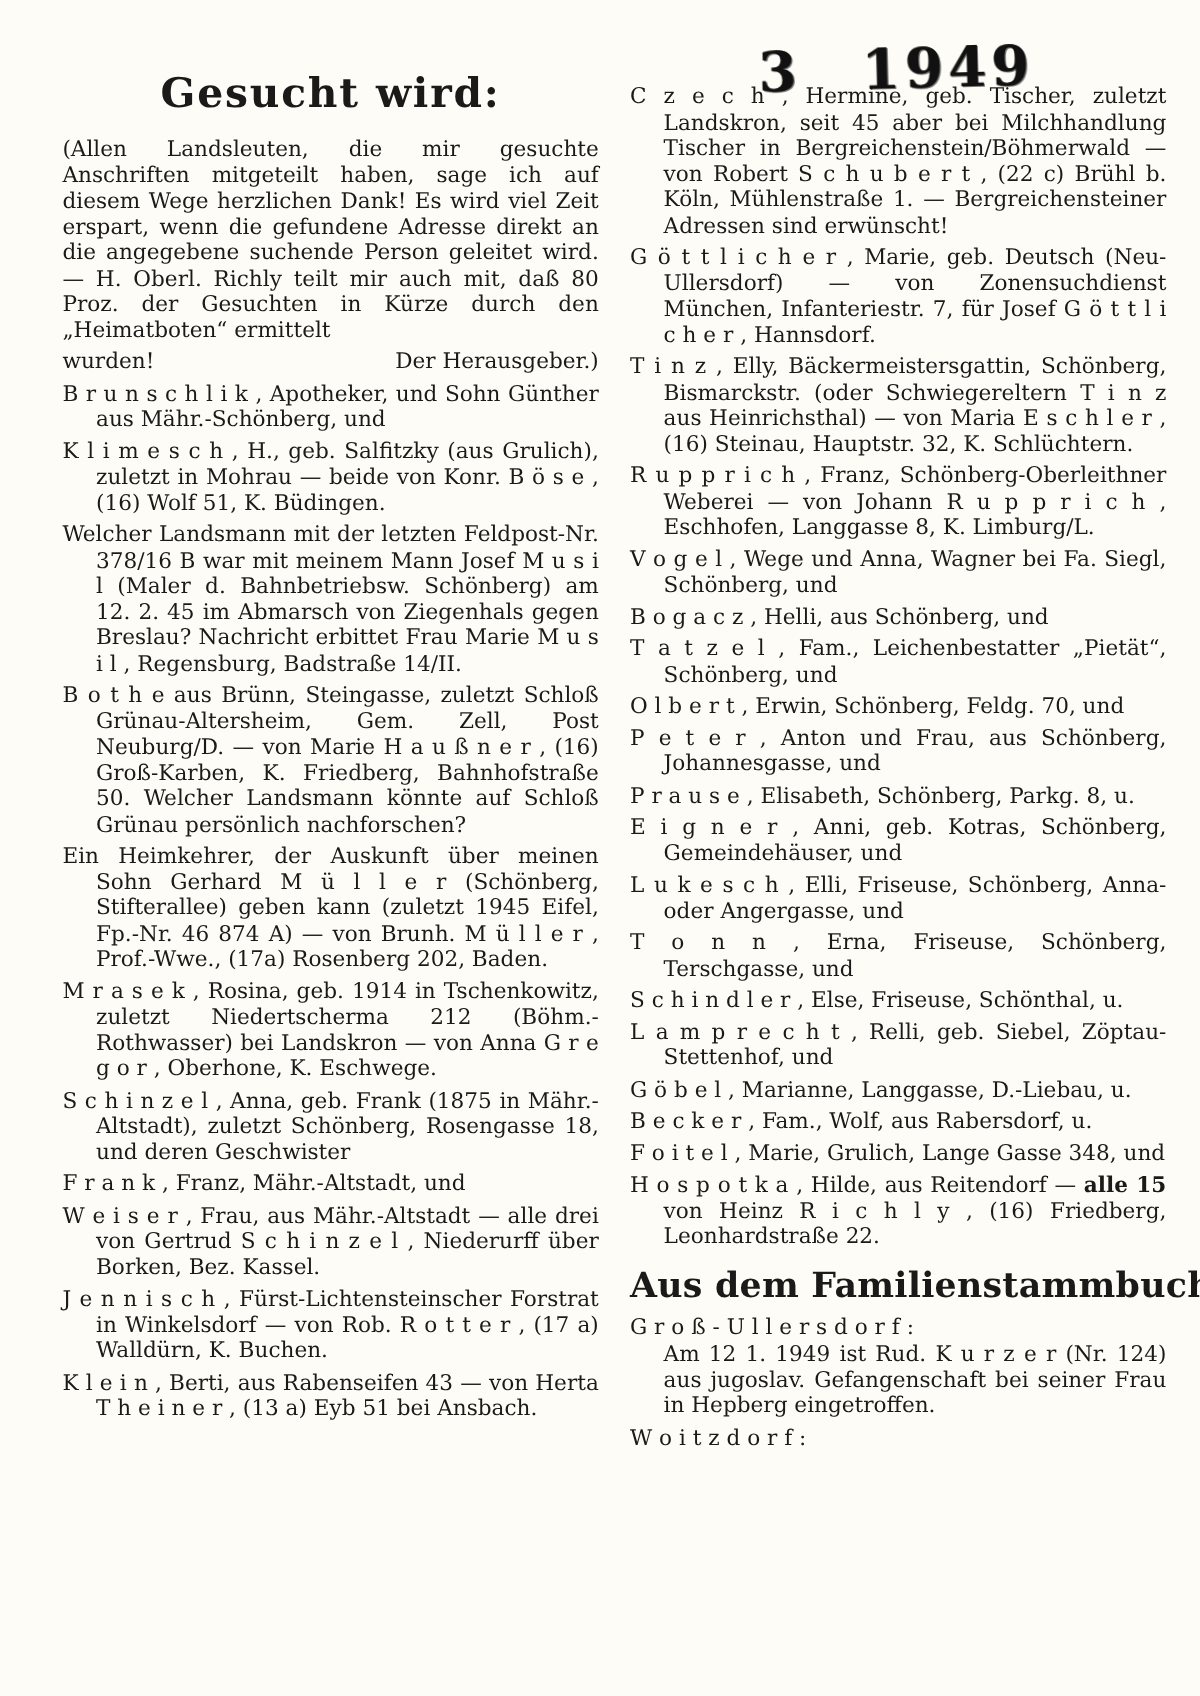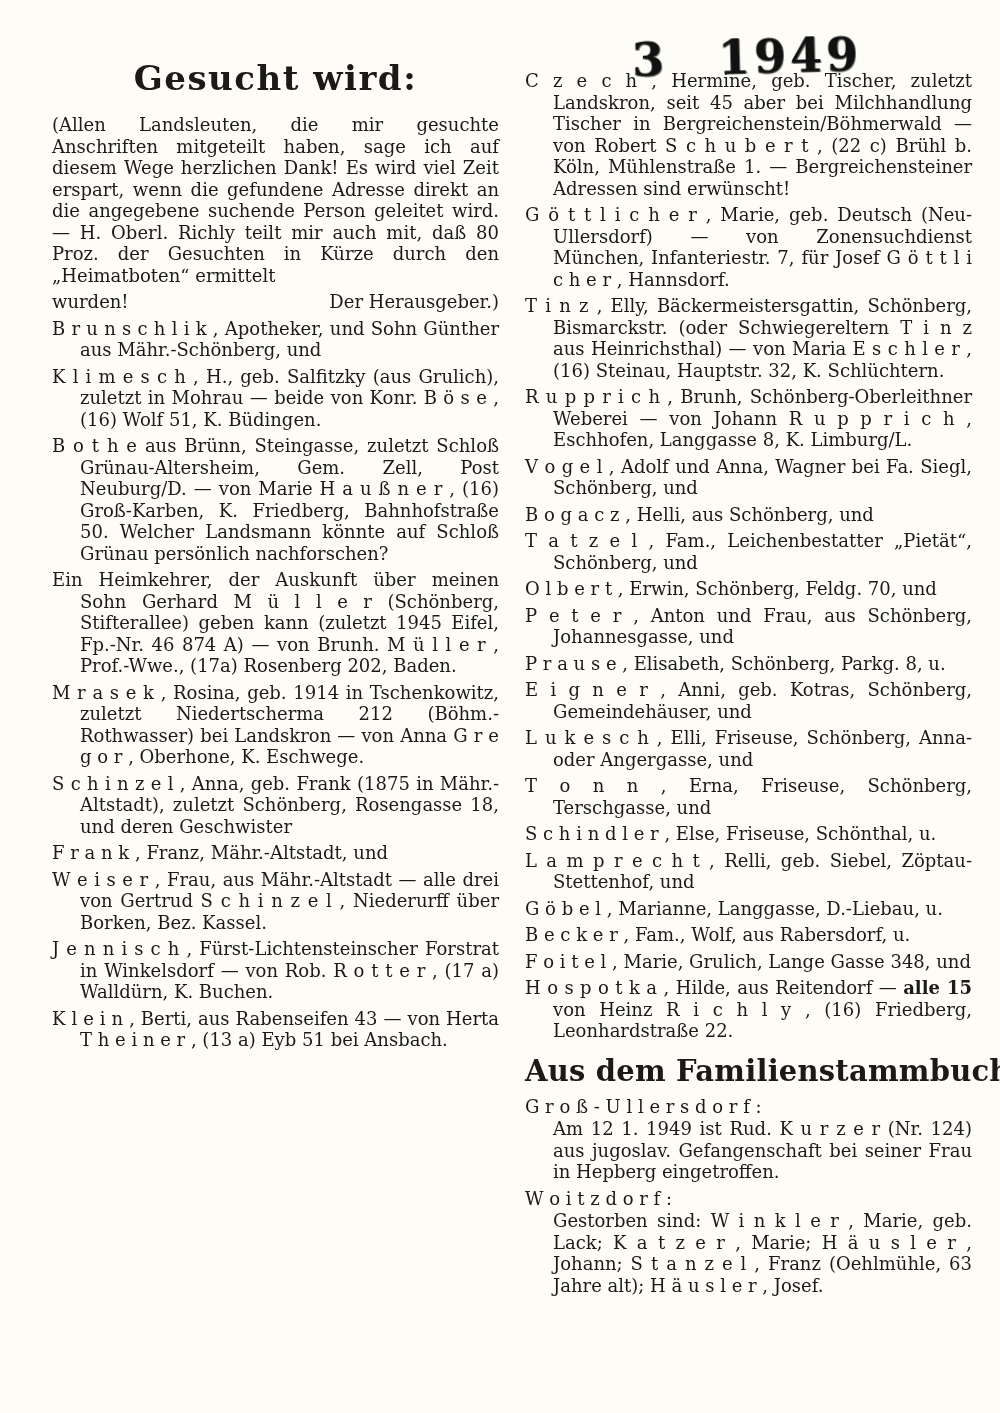--- a/index.html
+++ b/index.html
@@ -83,36 +83,37 @@
       <div class="gesucht-title">Gesucht wird:</div>
 
       <p class="intro">(Allen Landsleuten, die mir gesuchte Anschriften mitgeteilt haben, sage ich auf diesem Wege herzlichen Dank! Es wird viel Zeit erspart, wenn die gefundene Adresse direkt an die angegebene suchende Person geleitet wird. — H. Oberl. Richly teilt mir auch mit, daß 80 Proz. der Gesuchten in Kürze durch den „Heimatboten“ ermittelt</p>
       <p class="intro-lastline">
         <span>wurden!</span>
         <span>Der Herausgeber.)</span>
       </p>
 
       <p class="entry">B r u n s c h l i k , Apotheker, und Sohn Günther aus Mähr.-Schönberg, und</p>
       <p class="entry">K l i m e s c h , H., geb. Salfitzky (aus Grulich), zuletzt in Mohrau — beide von Konr. B ö s e , (16) Wolf 51, K. Büdingen.</p>
+      <p class="entry">Welcher Landsmann mit der letzten Feldpost-Nr. 378/16 B war mit meinem Mann Josef M u s i l (Maler d. Bahnbetriebsw. Schönberg) am 12. 2. 45 im Abmarsch von Ziegenhals gegen Breslau? Nachricht erbittet Frau Marie M u s i l , Regensburg, Badstraße 14/II.</p>
       <p class="entry">B o t h e aus Brünn, Steingasse, zuletzt Schloß Grünau-Altersheim, Gem. Zell, Post Neuburg/D. — von Marie H a u ß n e r , (16) Groß-Karben, K. Friedberg, Bahnhofstraße 50. Welcher Landsmann könnte auf Schloß Grünau persönlich nachforschen?</p>
       <p class="entry">Ein Heimkehrer, der Auskunft über meinen Sohn Gerhard M ü l l e r (Schönberg, Stifterallee) geben kann (zuletzt 1945 Eifel, Fp.-Nr. 46 874 A) — von Brunh. M ü l l e r , Prof.-Wwe., (17a) Rosenberg 202, Baden.</p>
       <p class="entry">M r a s e k , Rosina, geb. 1914 in Tschenkowitz, zuletzt Niedertscherma 212 (Böhm.-Rothwasser) bei Landskron — von Anna G r e g o r , Oberhone, K. Eschwege.</p>
       <p class="entry">S c h i n z e l , Anna, geb. Frank (1875 in Mähr.-Altstadt), zuletzt Schönberg, Rosengasse 18, und deren Geschwister</p>
       <p class="entry">F r a n k , Franz, Mähr.-Altstadt, und</p>
       <p class="entry">W e i s e r , Frau, aus Mähr.-Altstadt — alle drei von Gertrud S c h i n z e l , Niederurff über Borken, Bez. Kassel.</p>
       <p class="entry">J e n n i s c h , Fürst-Lichtensteinscher Forstrat in Winkelsdorf — von Rob. R o t t e r , (17 a) Walldürn, K. Buchen.</p>
       <p class="entry">K l e i n , Berti, aus Rabenseifen 43 — von Herta T h e i n e r , (13 a) Eyb 51 bei Ansbach.</p>
     </div>
 
     <div class="col col-right">
       <p class="entry">C z e c h , Hermine, geb. Tischer, zuletzt Landskron, seit 45 aber bei Milchhandlung Tischer in Bergreichenstein/Böhmerwald — von Robert S c h u b e r t , (22 c) Brühl b. Köln, Mühlenstraße 1. — Bergreichensteiner Adressen sind erwünscht!</p>
       <p class="entry">G ö t t l i c h e r , Marie, geb. Deutsch (Neu-Ullersdorf) — von Zonensuchdienst München, Infanteriestr. 7, für Josef G ö t t l i c h e r , Hannsdorf.</p>
       <p class="entry">T i n z , Elly, Bäckermeistersgattin, Schönberg, Bismarckstr. (oder Schwiegereltern T i n z aus Heinrichsthal) — von Maria E s c h l e r , (16) Steinau, Hauptstr. 32, K. Schlüchtern.</p>
-      <p class="entry">R u p p r i c h , Brunh, Schönberg-Oberleithner Weberei — von Johann R u p p r i c h , Eschhofen, Langgasse 8, K. Limburg/L.</p>
-      <p class="entry">V o g e l , Adolf und Anna, Wagner bei Fa. Siegl, Schönberg, und</p>
+      <p class="entry">R u p p r i c h , Franz, Schönberg-Oberleithner Weberei — von Johann R u p p r i c h , Eschhofen, Langgasse 8, K. Limburg/L.</p>
+      <p class="entry">V o g e l , Wege und Anna, Wagner bei Fa. Siegl, Schönberg, und</p>
       <p class="entry">B o g a c z , Helli, aus Schönberg, und</p>
       <p class="entry">T a t z e l , Fam., Leichenbestatter „Pietät“, Schönberg, und</p>
       <p class="entry">O l b e r t , Erwin, Schönberg, Feldg. 70, und</p>
       <p class="entry">P e t e r , Anton und Frau, aus Schönberg, Johannesgasse, und</p>
       <p class="entry">P r a u s e , Elisabeth, Schönberg, Parkg. 8, u.</p>
       <p class="entry">E i g n e r , Anni, geb. Kotras, Schönberg, Gemeindehäuser, und</p>
       <p class="entry">L u k e s c h , Elli, Friseuse, Schönberg, Anna- oder Angergasse, und</p>
       <p class="entry">T o n n , Erna, Friseuse, Schönberg, Terschgasse, und</p>
       <p class="entry">S c h i n d l e r , Else, Friseuse, Schönthal, u.</p>
       <p class="entry">L a m p r e c h t , Relli, geb. Siebel, Zöptau-Stettenhof, und</p>
@@ -126,18 +127,17 @@
 
       <div class="stammbuch-title">Aus dem Familienstammbuch:</div>
 
       <div class="fs-section">
         <p class="place">G r o ß - U l l e r s d o r f :</p>
         <p class="fs-body">Am 12 1. 1949 ist Rud. K u r z e r (Nr. 124) aus jugoslav. Gefangenschaft bei seiner Frau in Hepberg eingetroffen.</p>
       </div>
 
       <div class="fs-section">
         <p class="place">W o i t z d o r f :</p>
-        <p class="fs-body">Gestorben sind: W i n k l e r , Marie, geb. Lack; K a t z e r , Marie; H ä u s l e r , Johann; S t a n z e l , Franz (Oehlmühle, 63 Jahre alt); H ä u s l e r , Josef.</p>
       </div>
     </div>
 
   </div>
 </div>
 
 </body></html>

